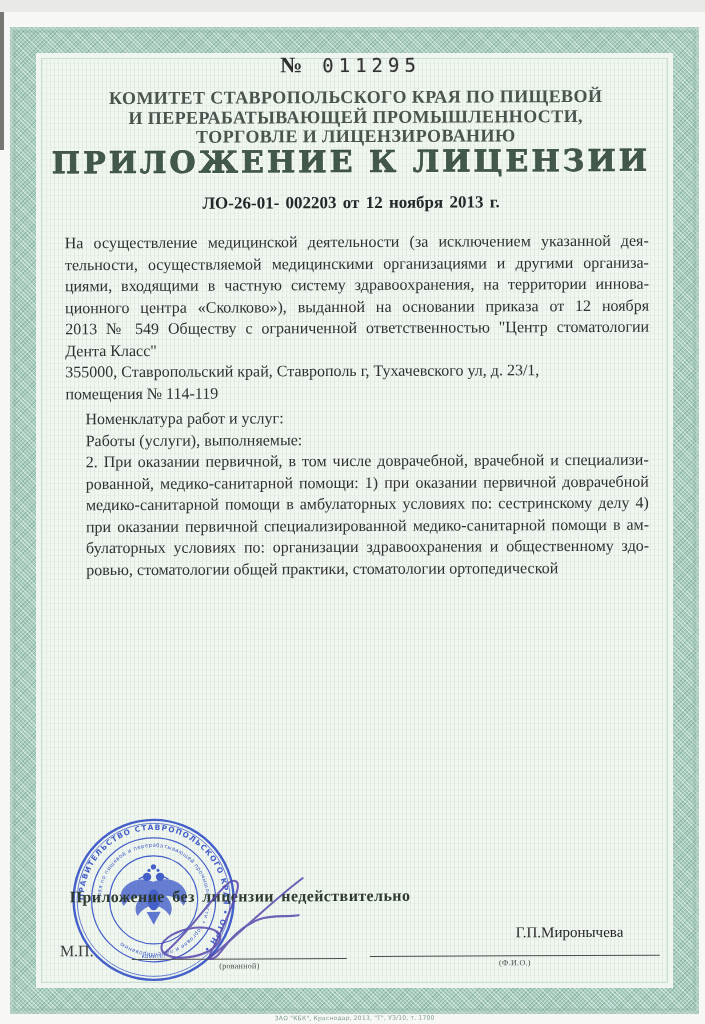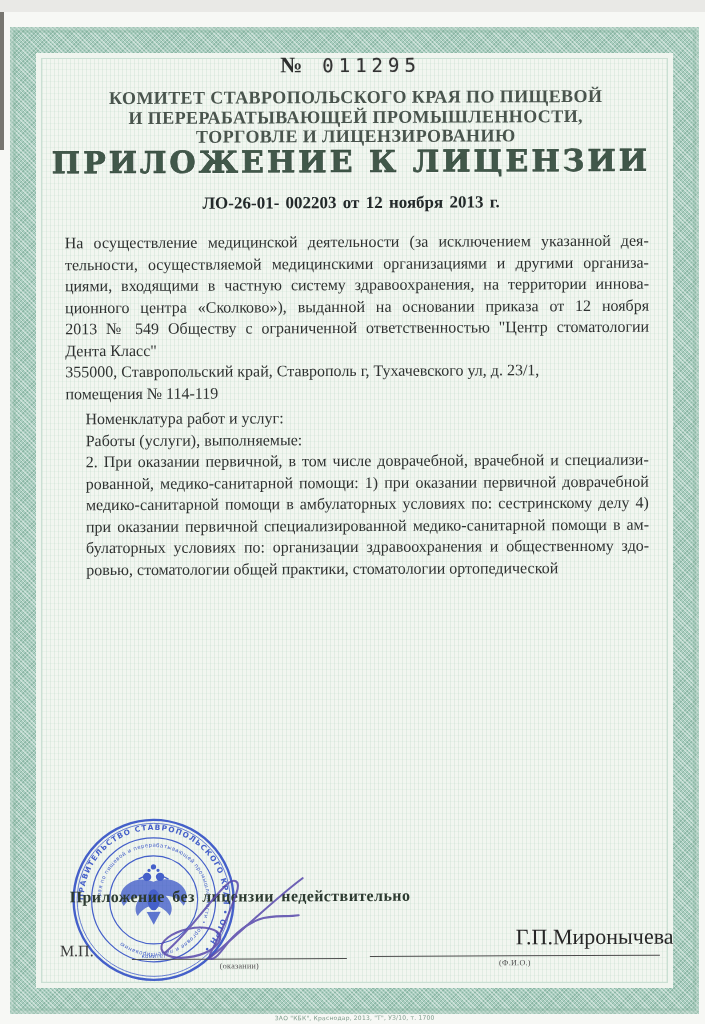--- a/index.html
+++ b/index.html
@@ -49,21 +49,21 @@
         color:#2e4cc5;opacity:.88;}
   .signature-svg{position:absolute;left:143px;top:860px;width:202px;height:97px;z-index:6;}
 
   .mp-label{position:absolute;top:929px;left:58px;font-size:16px;color:#3c3c3c;z-index:7;}
   .sig-line{position:absolute;border-top:1px solid #4c4c4c;z-index:4;}
   .sig-line-1{top:946px;left:130px;width:215px;}
   .sig-line-2{top:944px;left:368px;width:290px;}
   .sig-caption{position:absolute;text-align:center;font-size:8px;color:#4a4a4a;letter-spacing:.3px;}
   .cap-podpis{top:949px;left:130px;width:215px;}
   .cap-fio{top:947px;left:368px;width:290px;}
-  .signatory-name{position:absolute;top:913px;left:514px;font-size:22px;color:#262626;}
+  .signatory-name{position:absolute;top:913px;left:514px;font-size:15px;color:#262626;}
 
   .print-footer{position:absolute;top:1002px;left:0;right:0;text-align:center;
         font-family:"DejaVu Sans",sans-serif;font-size:6px;color:#7e9c8c;letter-spacing:.2px;}
 </style>
 </head>
 <body>
 
 <div class="page">
   <div class="band"></div>
   <div class="frame-gap"></div>
@@ -144,20 +144,20 @@
     <svg class="signature-svg" viewBox="0 0 202 97">
       <g fill="none" stroke="#5848ac" stroke-width="2.1" stroke-linecap="round" opacity=".85">
         <ellipse cx="46" cy="70" rx="30" ry="14" transform="rotate(-12 46 70)"></ellipse>
         <path d="M20,80 C42,62 62,32 80,14 C90,4 96,8 92,20 C84,44 72,68 66,80 C62,88 68,89 76,79 C86,65 98,53 114,47 C128,42 142,45 154,43"></path>
         <path d="M158,6 C128,28 96,60 64,86"></path>
       </g>
     </svg>
 
     <div class="mp-label">М.П.</div>
     <div class="sig-line sig-line-1"></div>
-    <div class="sig-caption cap-podpis">(оказании)</div>
+    <div class="sig-caption cap-podpis">(рованной)</div>
     <div class="sig-line sig-line-2"></div>
     <div class="sig-caption cap-fio">(Ф.И.О.)</div>
     <div class="signatory-name">Г.П.Миронычева</div>
 
     <div class="print-footer">ЗАО "КБК", Краснодар, 2013, "Т", УЗ/10, т. 1700</div>
   </div>
 </div>
 
 </body></html>

